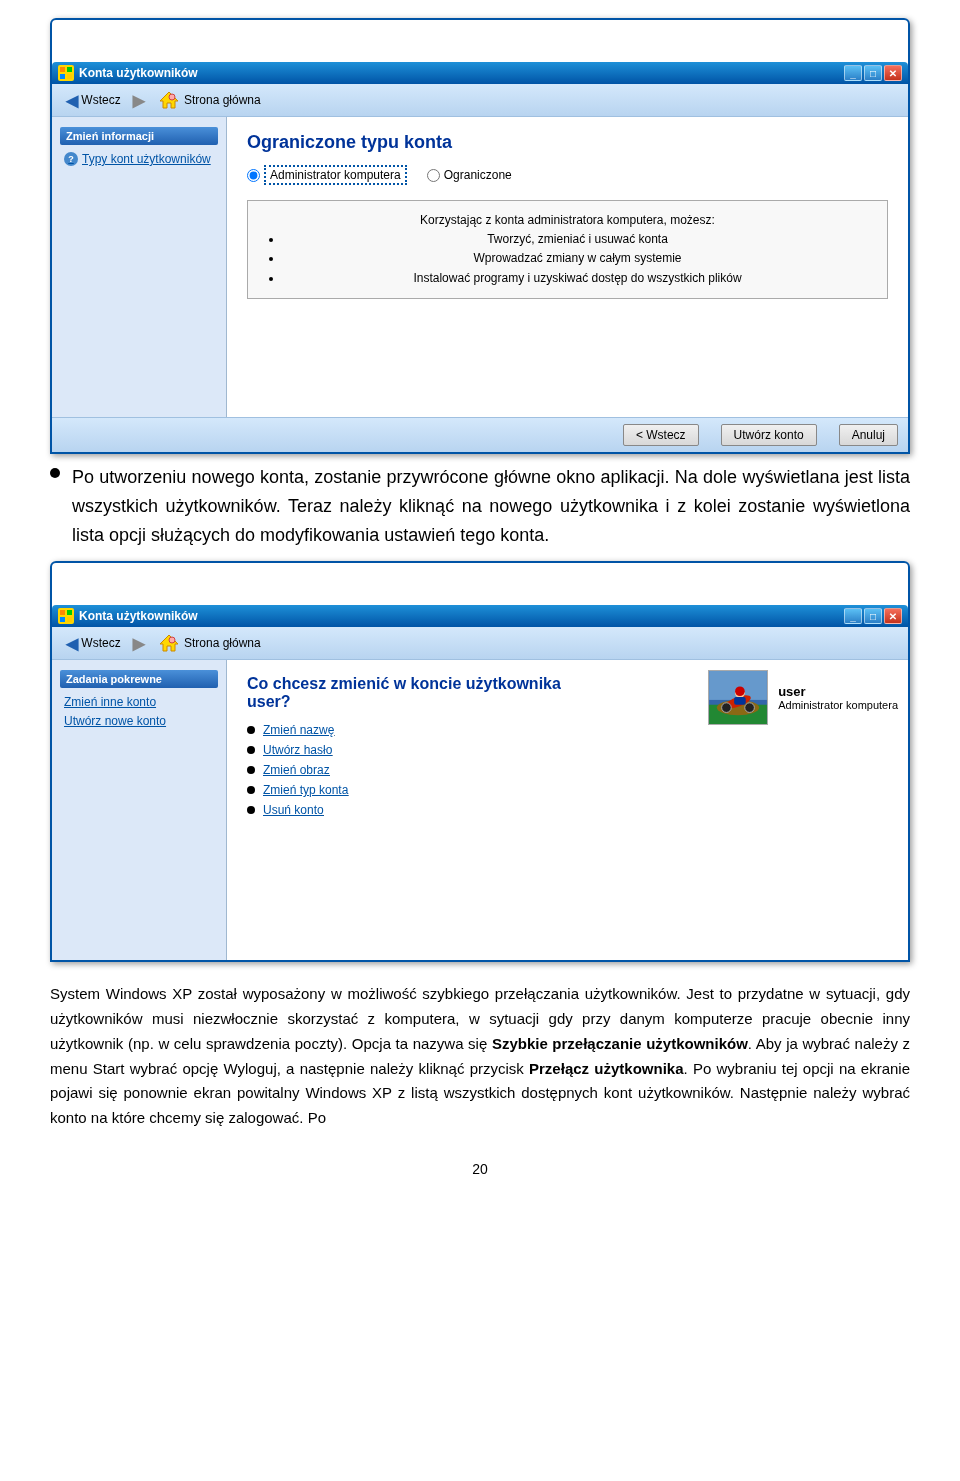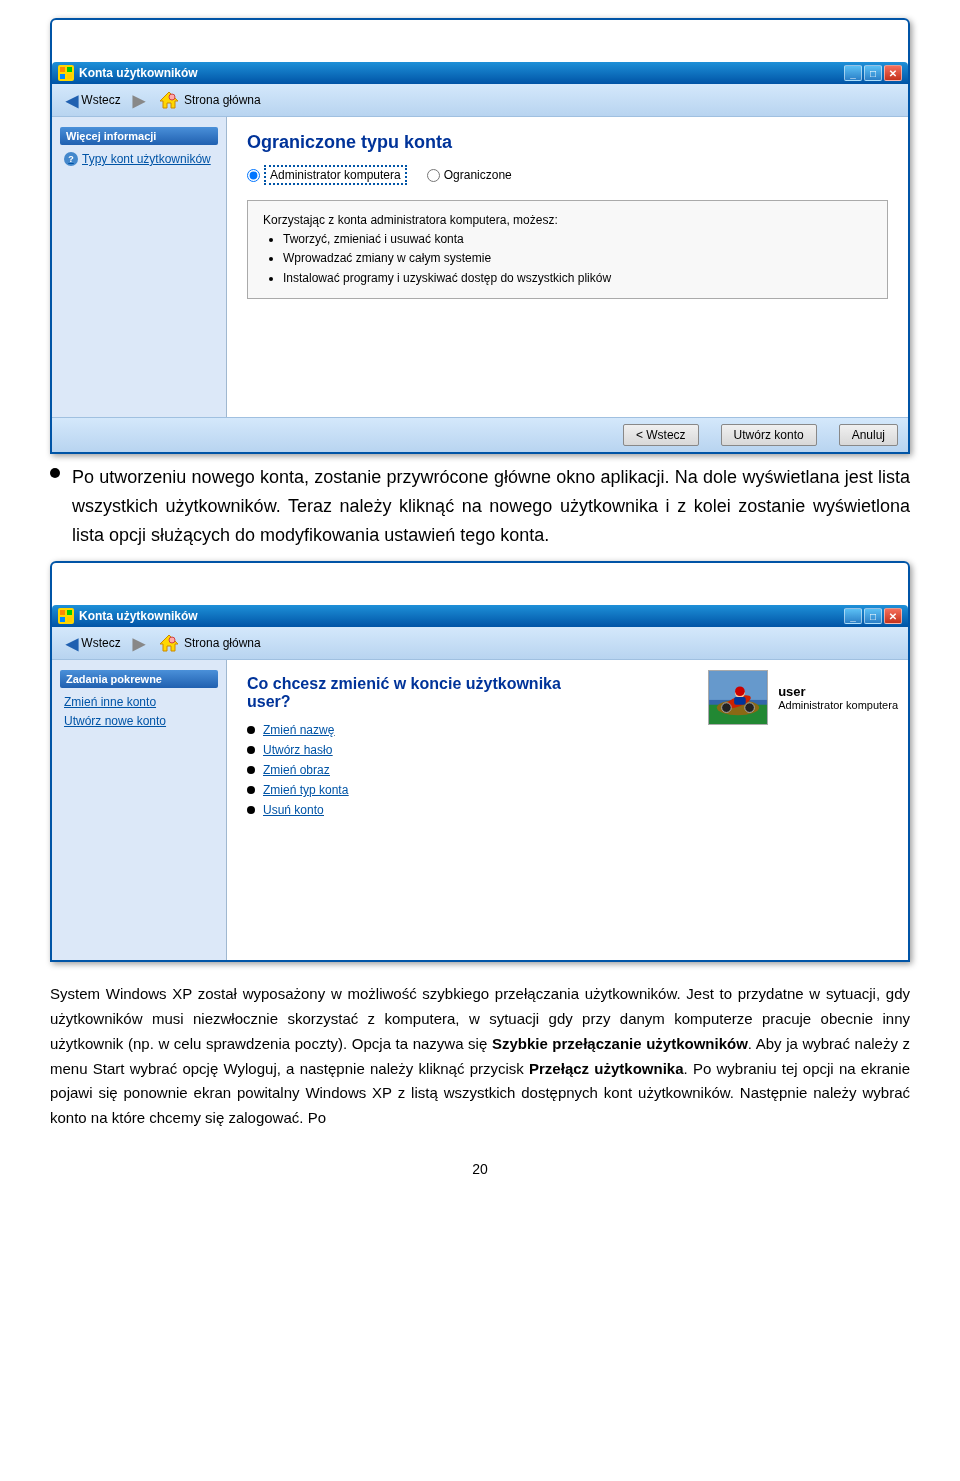--- a/index.html
+++ b/index.html
@@ -206,20 +206,21 @@
 
     
     .desc-box {
       border: 1px solid #aaa;
       background: #f8f8f8;
       padding: 10px 15px;
       font-size: 12px;
       font-family: 'Tahoma', sans-serif;
       line-height: 1.6;
       margin-bottom: 15px;
+      text-align: center;
     }
     .desc-box ul {
       list-style: disc;
       padding-left: 20px;
     }
 
     
     .xp-bottom-bar {
       background: linear-gradient(to bottom, #d4e8fb 0%, #b8d4f0 100%);
       border-top: 1px solid #a0c0e0;
@@ -381,21 +382,21 @@
             <circle cx="13" cy="6" r="3" fill="#ffaaaa" stroke="#cc4444" stroke-width="1"></circle>
           </svg>
         </span>
         <span>Strona główna</span>
       </button>
     </div>
 
     <div class="xp-content">
 
       <div class="xp-sidebar">
-        <div class="sidebar-section-title">Więcej informacji</div>
+        <div class="sidebar-section-title">Zmień informacji</div>
         <div class="sidebar-link">
           <span class="sidebar-link-icon">?</span>
           <span>Typy kont użytkowników</span>
         </div>
       </div>
 
       <div class="xp-main">
         <div class="panel-title">Ograniczone typu konta</div>
 
         <div class="radio-group">

